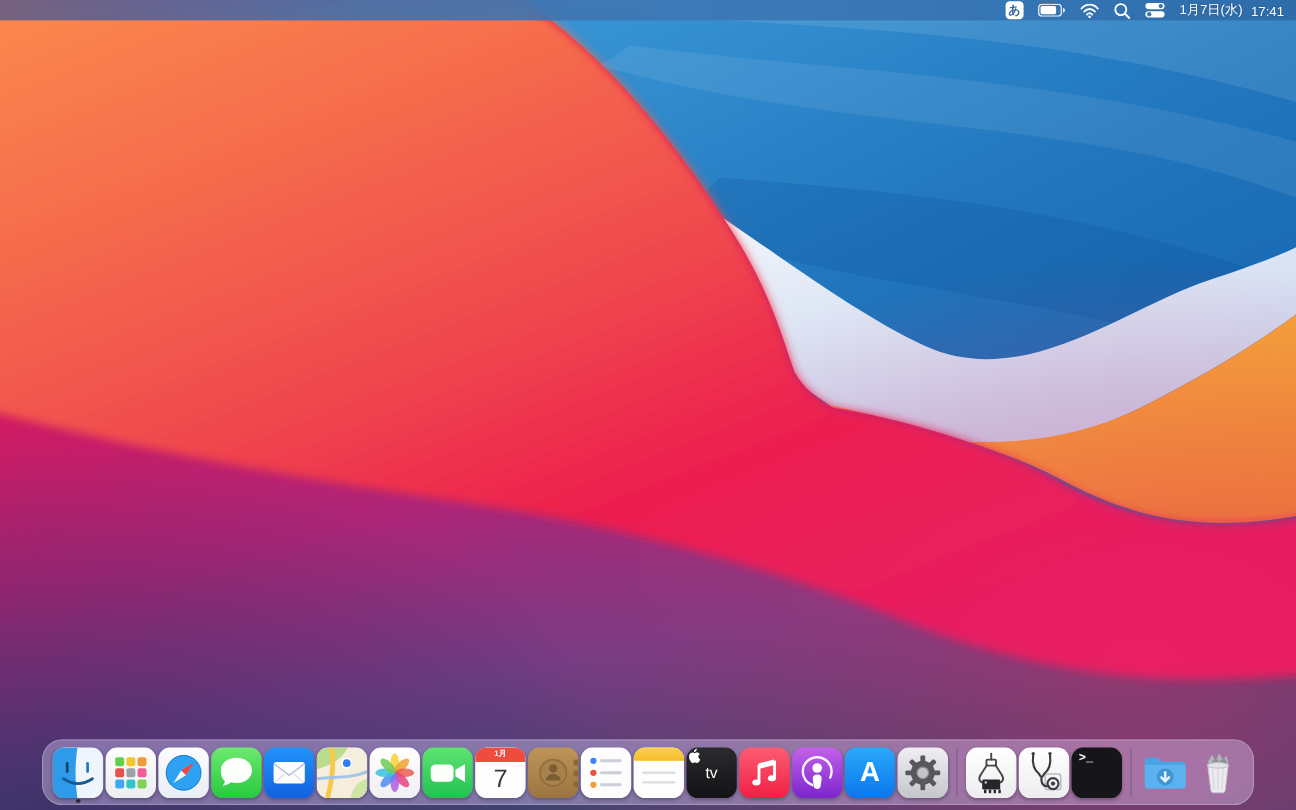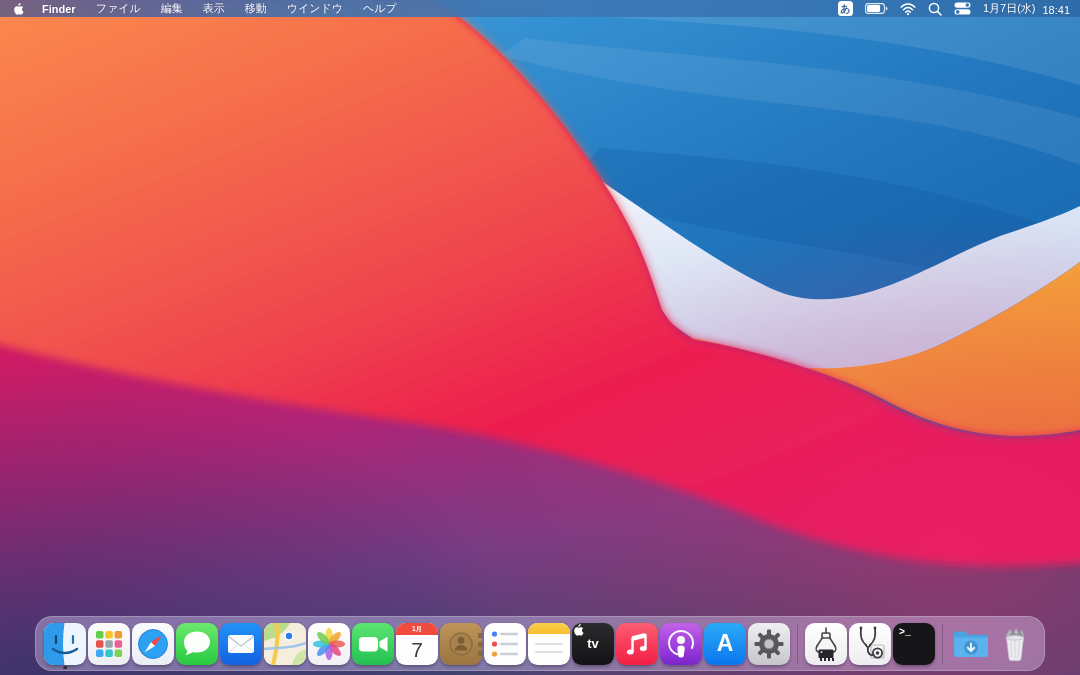--- a/index.html
+++ b/index.html
@@ -64,21 +64,21 @@
   .cal-band{position:absolute;top:0;left:0;right:0;height:12px;background:#ef4b3f;
     color:#fff;font-size:6.5px;text-align:center;line-height:12px;font-weight:bold;}
   .cal-day{position:absolute;top:12px;left:0;right:0;bottom:0;display:flex;
     align-items:center;justify-content:center;font-size:21px;font-weight:300;color:#3a3a3c;}
   .notes-band{position:absolute;top:0;left:0;right:0;height:11px;
     background:linear-gradient(#fbd04a,#f5bd2e);}
   .notes-line{position:absolute;left:7px;right:7px;height:2px;border-radius:1px;background:#dddee2;}
   .term-glyph{position:absolute;top:4px;left:6px;color:#fff;font-size:10px;
     font-family:"Liberation Mono","DejaVu Sans Mono",monospace;font-weight:bold;}
   .tv-wrap{position:absolute;inset:0;display:flex;align-items:center;justify-content:center;
-    color:#fff;font-size:13px;font-weight:bold;gap:1px;}
+    color:#fff;font-size:13px;font-weight:normal;gap:1px;}
   .as-letter{position:absolute;inset:0;display:flex;align-items:center;justify-content:center;
     color:#fff;font-size:23px;font-weight:bold;}
 </style>
 </head>
 <body>
 
 <svg id="wallpaper" viewBox="0 0 1080 675" preserveAspectRatio="none">
   <defs>
     <linearGradient id="gBlue" x1="0.35" y1="0" x2="0.95" y2="0.8">
       <stop offset="0" stop-color="#3c9ad8"></stop>
@@ -159,35 +159,20 @@
            L1090 562
            C960 575,855 558,755 518
            C630 468,510 437,395 420
            C255 400,115 375,-10 342 Z" fill="url(#gBright)" filter="url(#soft)"></path>
 
   <rect x="0" y="0" width="1080" height="675" fill="url(#gPink)"></rect>
   <rect x="0" y="0" width="1080" height="675" fill="url(#gDark)"></rect>
 </svg>
 
 <div class="menubar">
-  <div class="mb-left">
-    <span class="mb-apple">
-      <svg width="12" height="14" viewBox="0 0 14 16">
-        <path fill="#fff" d="M11.6 8.5c0-1.7 1.4-2.5 1.4-2.5-.8-1.1-2-1.3-2.4-1.3-1-.1-2 .6-2.5.6-.5 0-1.3-.6-2.2-.6-1.1 0-2.2.7-2.8 1.7-1.2 2-.3 5 .9 6.6.6.8 1.2 1.7 2.1 1.7.9 0 1.2-.5 2.2-.5 1 0 1.3.5 2.2.5.9 0 1.5-.8 2.1-1.6.7-.9.9-1.8.9-1.9 0 0-1.9-.7-1.9-2.7z"></path>
-        <path fill="#fff" d="M9.4 3.2c.5-.6.8-1.4.7-2.2-.7 0-1.5.5-2 1-.4.5-.8 1.3-.7 2.1.8.1 1.5-.4 2-.9z"></path>
-      </svg>
-    </span>
-    <span class="mb-app">Finder</span>
-    <span class="mb-item">ファイル</span>
-    <span class="mb-item">編集</span>
-    <span class="mb-item">表示</span>
-    <span class="mb-item">移動</span>
-    <span class="mb-item">ウインドウ</span>
-    <span class="mb-item">ヘルプ</span>
-  </div>
   <div class="mb-right">
     <span class="input-box">あ</span>
     <svg width="23" height="11" viewBox="0 0 23 11">
       <rect x="0.6" y="0.6" width="18.8" height="9.8" rx="2.6" fill="none" stroke="rgba(255,255,255,.85)" stroke-width="1.1"></rect>
       <rect x="2.1" y="2.1" width="13" height="6.8" rx="1.4" fill="#fff"></rect>
       <path d="M20.8 3.4v4.2c1.1-.3 1.7-1.1 1.7-2.1s-.6-1.8-1.7-2.1z" fill="rgba(255,255,255,.85)"></path>
     </svg>
     <svg width="16" height="12" viewBox="0 0 16 12">
       <g fill="none" stroke="#fff" stroke-width="1.5" stroke-linecap="round">
         <path d="M1.2 4.1 C3.2 1.9,5.4 .9,8 .9 s4.8 1,6.8 3.2"></path>
@@ -201,21 +186,21 @@
       <line x1="9.5" y1="9.5" x2="13" y2="13" stroke="#fff" stroke-width="1.6" stroke-linecap="round"></line>
     </svg>
     <svg width="17" height="13" viewBox="0 0 17 13">
       <rect x="0.5" y="0.5" width="16" height="5.2" rx="2.6" fill="#fff"></rect>
       <circle cx="13.3" cy="3.1" r="1.8" fill="#3d74ad"></circle>
       <rect x="0.5" y="7.3" width="16" height="5.2" rx="2.6" fill="#fff"></rect>
       <circle cx="3.7" cy="9.9" r="1.8" fill="#3d74ad"></circle>
     </svg>
     <span class="mb-date">
       <span>1月7日(水)</span>
-      <span>18:41</span>
+      <span>17:41</span>
     </span>
   </div>
 </div>
 
 <div class="dock">
 
   <div class="slot">
     <div class="tile t-finder">
       <svg viewBox="0 0 42 42">
         <path d="M0 0 H20.5 C18.5 14,18.5 28,20.5 42 H0 Z" fill="#2e9bea"></path>

